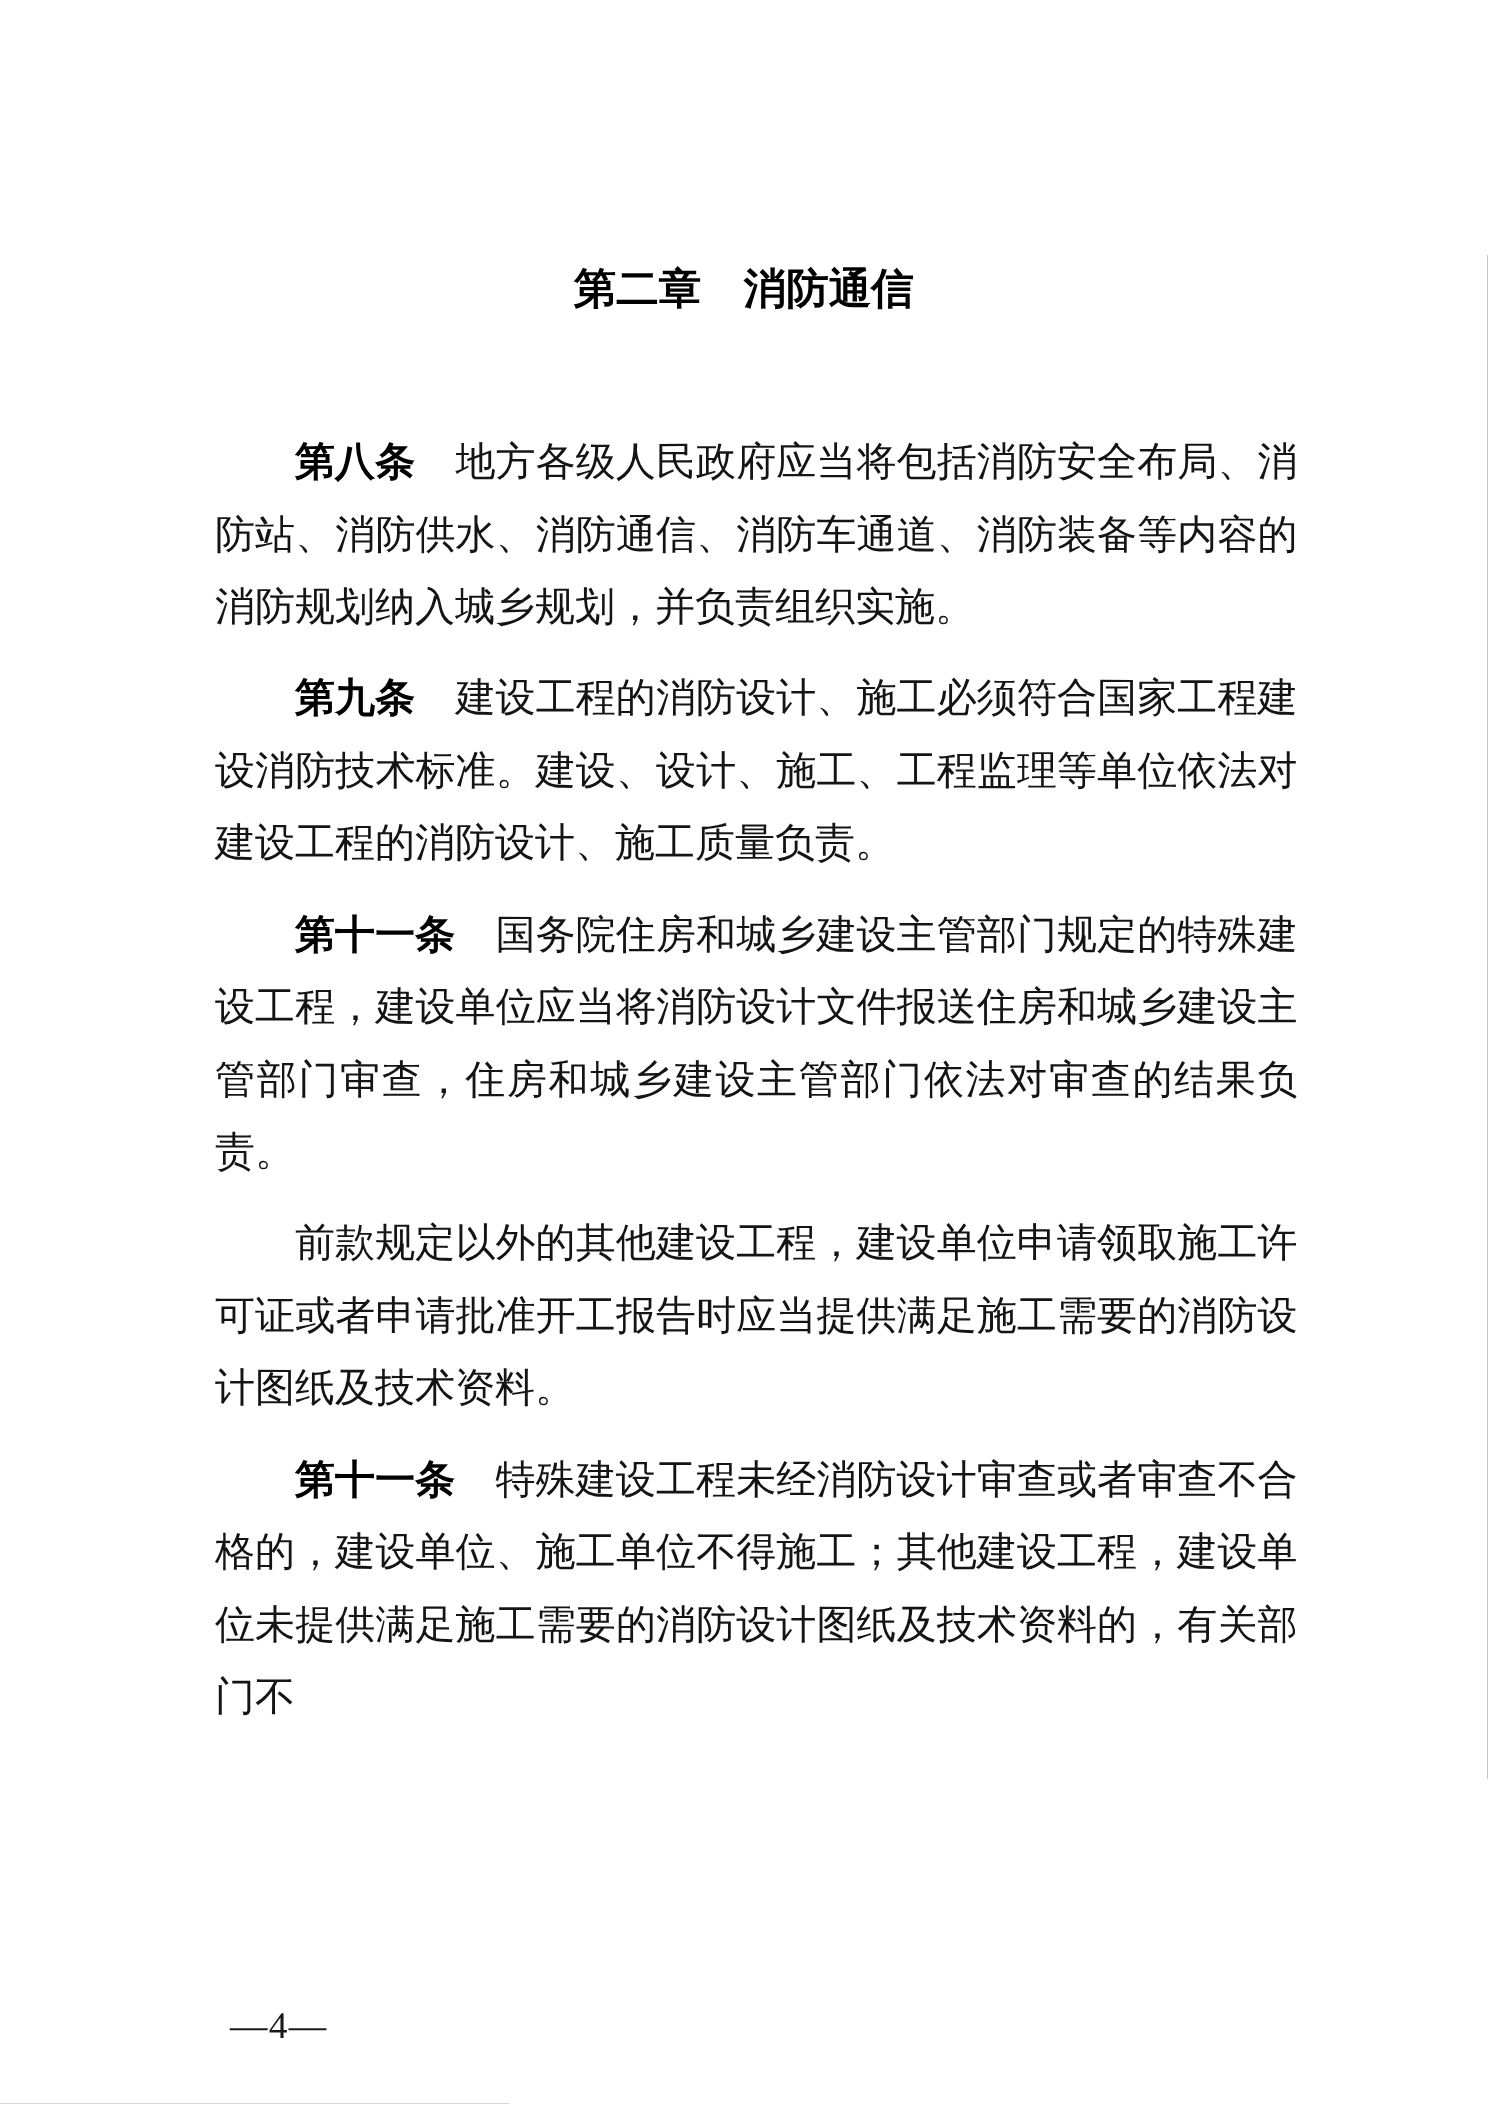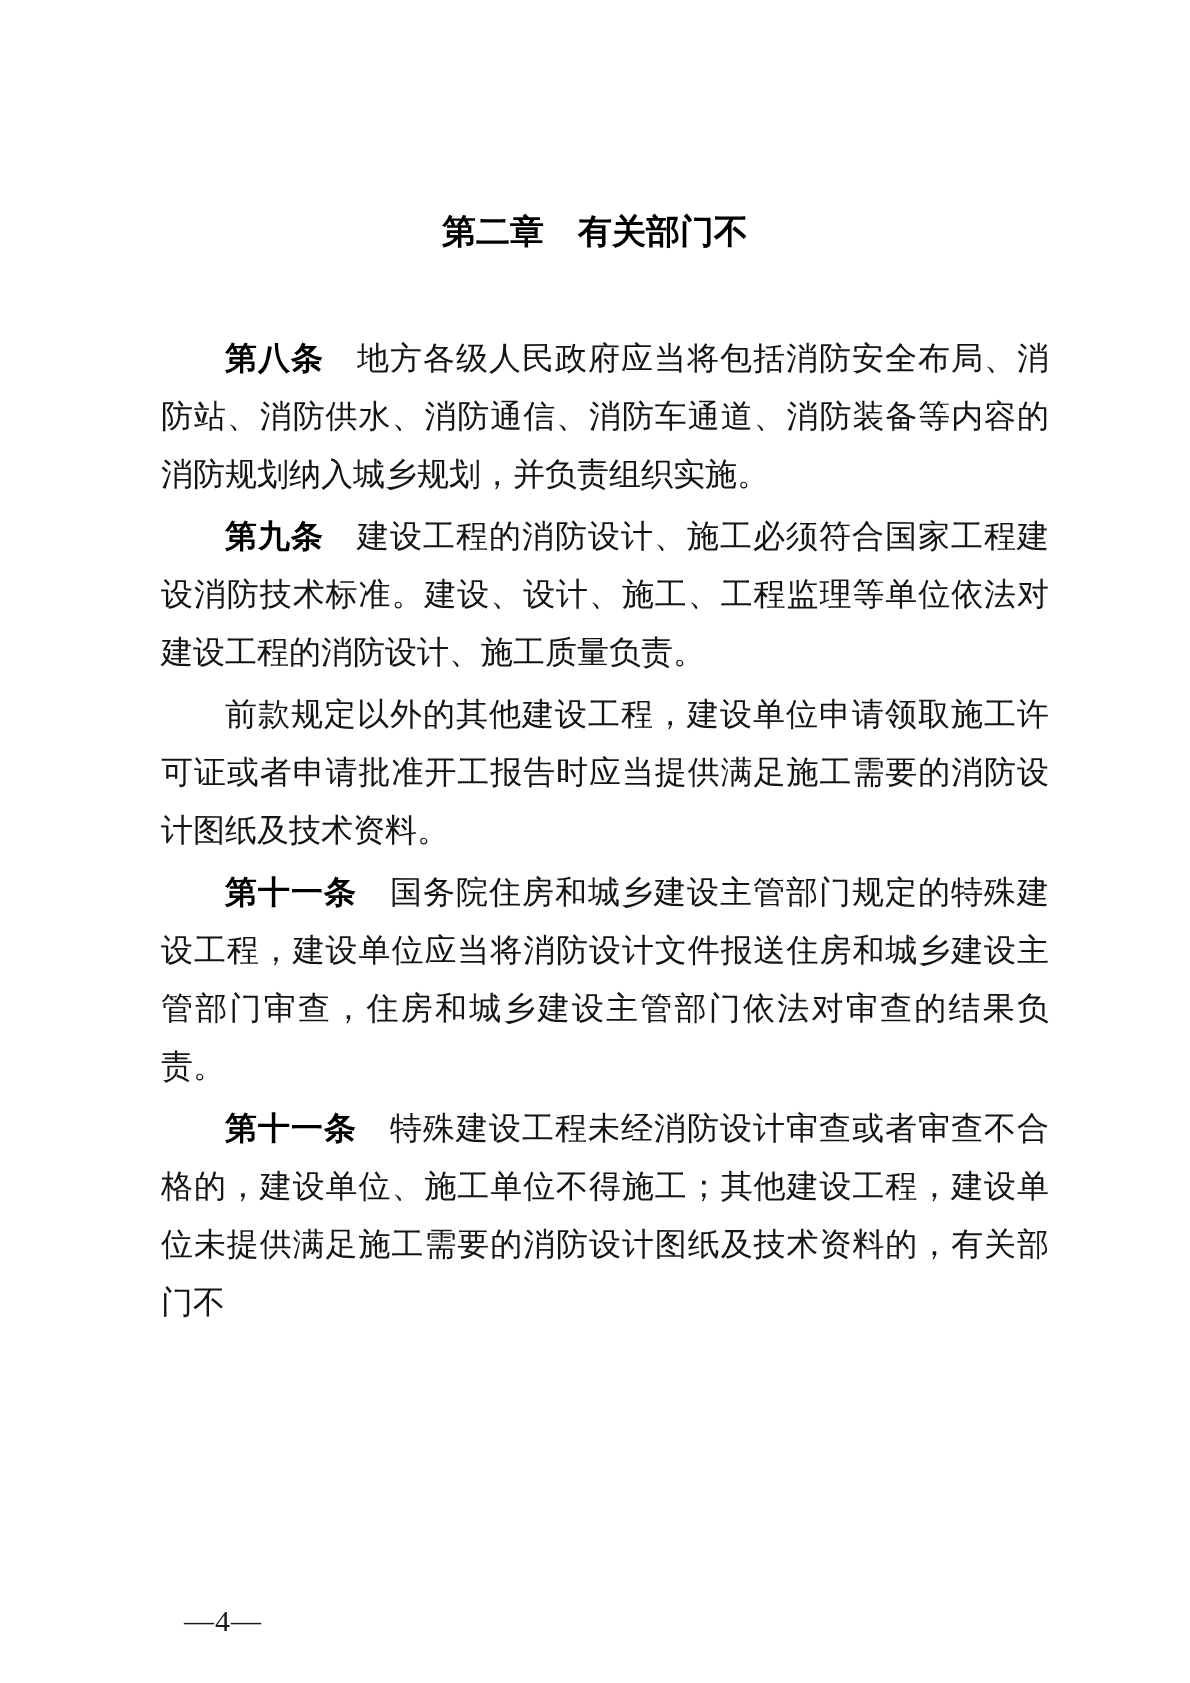--- a/index.html
+++ b/index.html
@@ -35,21 +35,21 @@
     left: 157px;
     top: 325px;
     width: 896px;
     font-size: 32px;
     line-height: 58px;
     text-align: justify;
     text-justify: inter-ideograph;
     letter-spacing: 0;
   }
   .document-body p {
-    margin: 4px;
+    margin: 15px;
     padding: 0;
     text-indent: 2em;
   }
   .article-label {
     font-family: "Liberation Sans", sans-serif;
     font-weight: bold;
     color: #000000;
   }
   .page-number {
     position: absolute;
@@ -58,24 +58,24 @@
     font-size: 30px;
     line-height: 40px;
     letter-spacing: 1px;
     color: #1a1a1a;
   }
 </style>
 </head>
 <body>
 
 <div class="page">
-  <div class="chapter-title">第二章　有关部门不</div>
+  <div class="chapter-title">第二章　消防通信</div>
 
   <div class="document-body">
       <p><span class="article-label">第八条</span>　<span>地方各级人民政府应当将包括消防安全布局、消防站、消防供水、消防通信、消防车通道、消防装备等内容的消防规划纳入城乡规划，并负责组织实施。</span></p>
       <p><span class="article-label">第九条</span>　<span>建设工程的消防设计、施工必须符合国家工程建设消防技术标准。建设、设计、施工、工程监理等单位依法对建设工程的消防设计、施工质量负责。</span></p>
+      <p><span class="article-label">第十一条</span>　<span>国务院住房和城乡建设主管部门规定的特殊建设工程，建设单位应当将消防设计文件报送住房和城乡建设主管部门审查，住房和城乡建设主管部门依法对审查的结果负责。</span></p>
       <p><span>前款规定以外的其他建设工程，建设单位申请领取施工许可证或者申请批准开工报告时应当提供满足施工需要的消防设计图纸及技术资料。</span></p>
-      <p><span class="article-label">第十一条</span>　<span>国务院住房和城乡建设主管部门规定的特殊建设工程，建设单位应当将消防设计文件报送住房和城乡建设主管部门审查，住房和城乡建设主管部门依法对审查的结果负责。</span></p>
       <p><span class="article-label">第十一条</span>　<span>特殊建设工程未经消防设计审查或者审查不合格的，建设单位、施工单位不得施工；其他建设工程，建设单位未提供满足施工需要的消防设计图纸及技术资料的，有关部门不</span></p>
     </div>
 
   <div class="page-number">—4—</div>
 </div>
 
 </body></html>

